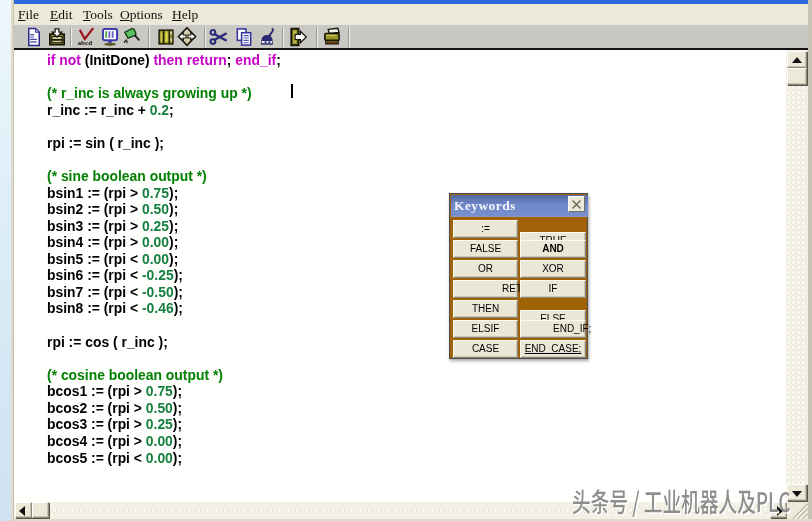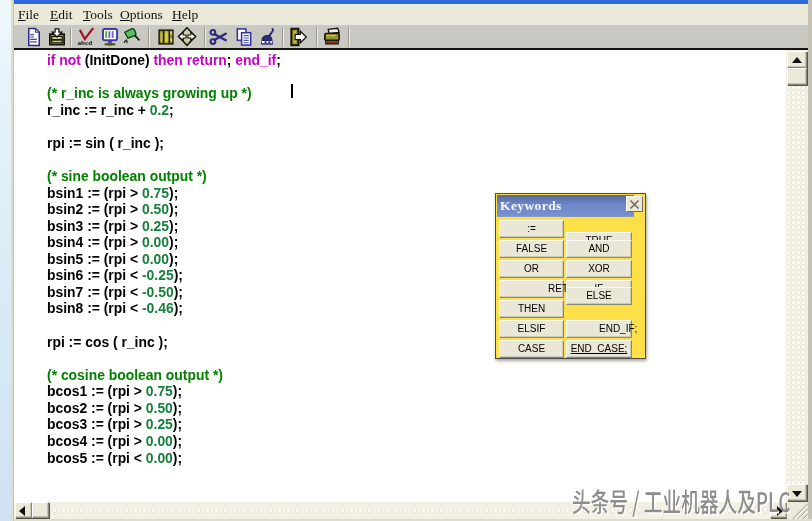--- a/index.html
+++ b/index.html
@@ -17,21 +17,21 @@
 .k{color:#c803c8;}.c{color:#028002;}.n{color:#15803d;}
 .tbi{position:absolute;top:2px;width:20px;height:20px;}
 .sep{position:absolute;top:2px;width:2px;height:20px;background:linear-gradient(90deg,#9a988f 0 1px,#eeede8 1px 2px);}
 
 .sb{background:#f3f1e6;}
 .sbtrack{background-image:radial-gradient(circle at 2.5px 2.5px,#faf9f1 1.7px,#edebdd 1.7px 2.7px,#f4f2e8 2.7px);background-size:5px 5px;}
 #hs.sbtrack{background-image:radial-gradient(ellipse 3.2px 4.4px at 4.5px 8px,#f9f8f0 55%,#eae8d9 56% 80%,#f3f1e6 81%);background-size:9px 17px;}
 .sbbtn{position:absolute;background:#ece9d8;border:1px solid #fff;border-right-color:#8e8a7a;border-bottom-color:#8e8a7a;box-shadow:inset -1px -1px 0 #c6c2b0,1px 1px 0 #55524a;box-sizing:border-box;}
 .arr{position:absolute;width:0;height:0;}
 
-#pal{left:449px;top:193px;width:151px;height:166px;background:#fde047;border:1px solid #4a4a48;box-shadow:1px 2px 3px rgba(60,60,60,.45);box-sizing:border-box;margin-left:46px;}
+#pal{left:449px;top:193px;width:139px;height:166px;background:#a16207;border:1px solid #4a4a48;box-shadow:1px 2px 3px rgba(60,60,60,.45);box-sizing:border-box;}
 #paltitle{position:absolute;left:1px;top:1px;width:137px;height:22px;background:linear-gradient(180deg,#54699f,#6e87c8 45%,#7890cf);border-bottom:1px solid #8a98c0;box-sizing:border-box;}
 #paltitle b{position:absolute;left:3px;top:3px;color:#f4f6fc;font-family:"Liberation Serif",serif;font-size:13.5px;font-weight:bold;letter-spacing:0.4px;}
 #palx{position:absolute;right:2px;top:2px;width:17px;height:16px;background:#ece9d8;border:1px solid #fff;border-right-color:#716d5e;border-bottom-color:#716d5e;box-sizing:border-box;text-align:center;}
 .pb{position:absolute;height:18px;background:#eae7d6;border:1px solid #fbfaf4;border-right-color:#8a8676;border-bottom-color:#8a8676;box-shadow:inset -1px -1px 0 #cdc9b8;box-sizing:border-box;font-size:10px;color:#000;text-align:center;line-height:16px;}
 .pbl{left:3px;width:65px;}
 .pbr{left:70px;width:66px;}
 #wm{left:570px;top:485px;}
 #cursor{position:absolute;background:#000;width:2px;height:14px;}
 </style></head>
 <body>
@@ -182,27 +182,27 @@
 <div class="abs" id="pal">
  <div id="paltitle">
       <b>Keywords</b>
     </div>
  <div id="palx"><svg width="13" height="12" style="margin-top:1px">
         <path d="M2.5 1.5l8 8M10.5 1.5l-8 8" stroke="#6a6858" stroke-width="1.5"></path>
       </svg></div>
  <div class="pb pbl" style="top:26px;">:=</div>
     <div class="pb pbr" style="top:38px;">TRUE</div>
  <div class="pb pbl" style="top:46px;">FALSE</div>
-    <div class="pb pbr" style="top:46px;">AND</div>
+    <div class="pb pbr" style="top:46px;font-weight:bold;">AND</div>
  <div class="pb pbl" style="top:66px;">OR</div>
     <div class="pb pbr" style="top:66px;">XOR</div>
  <div class="pb pbl" style="top:86px;padding-left:48px;">RETURN;</div>
     <div class="pb pbr" style="top:86px;">IF</div>
  <div class="pb pbl" style="top:106px;">THEN</div>
-    <div class="pb pbr" style="top:93px;">ELSE</div>
+    <div class="pb pbr" style="top:116px;">ELSE</div>
  <div class="pb pbl" style="top:126px;">ELSIF</div>
     <div class="pb pbr" style="top:126px;padding-left:32px;">END_IF;</div>
  <div class="pb pbl" style="top:146px;">CASE</div>
     <div class="pb pbr" style="top:146px;text-decoration:underline;">END_CASE;</div>
 </div>
 
 <svg class="abs" id="wm" width="236" height="34" viewBox="0 0 236 34">
     <g transform="translate(3.4,28.4) scale(0.018685,-0.0268)" fill="#ffffff">
       <path transform="translate(0,0)" d="M538 151C672 88 810 1 888 -71L951 2C869 71 725 157 588 218ZM181 739C262 709 363 656 411 615L466 691C415 731 313 779 233 806ZM91 553C172 520 272 465 321 423L381 497C329 539 227 590 147 619ZM53 391V302H470C414 159 297 58 48 -2C69 -22 93 -58 103 -81C388 -8 515 122 572 302H950V391H594C618 520 618 669 619 837H521C520 663 523 514 496 391Z"></path>
 <path transform="translate(1000,0)" d="M286 181C239 123 151 55 84 18C104 3 132 -29 147 -48C217 -5 309 77 362 147ZM628 133C695 78 775 -3 811 -55L883 -1C845 52 762 128 695 181ZM652 676C613 630 562 590 503 556C443 590 393 629 353 675L354 676ZM369 846C318 756 217 655 69 586C91 571 121 538 136 516C194 547 245 581 290 618C326 578 367 542 413 511C298 460 165 427 32 410C48 388 67 350 75 325C225 349 375 391 504 456C620 396 758 356 911 334C923 360 948 399 968 419C831 435 704 465 596 510C681 567 751 637 799 723L735 761L717 757H425C442 780 458 803 473 827ZM451 387V292H145V210H451V15C451 4 447 1 435 1C423 0 381 0 345 2C356 -21 369 -56 373 -81C433 -81 476 -81 507 -67C538 -53 547 -30 547 14V210H860V292H547V387Z"></path>

